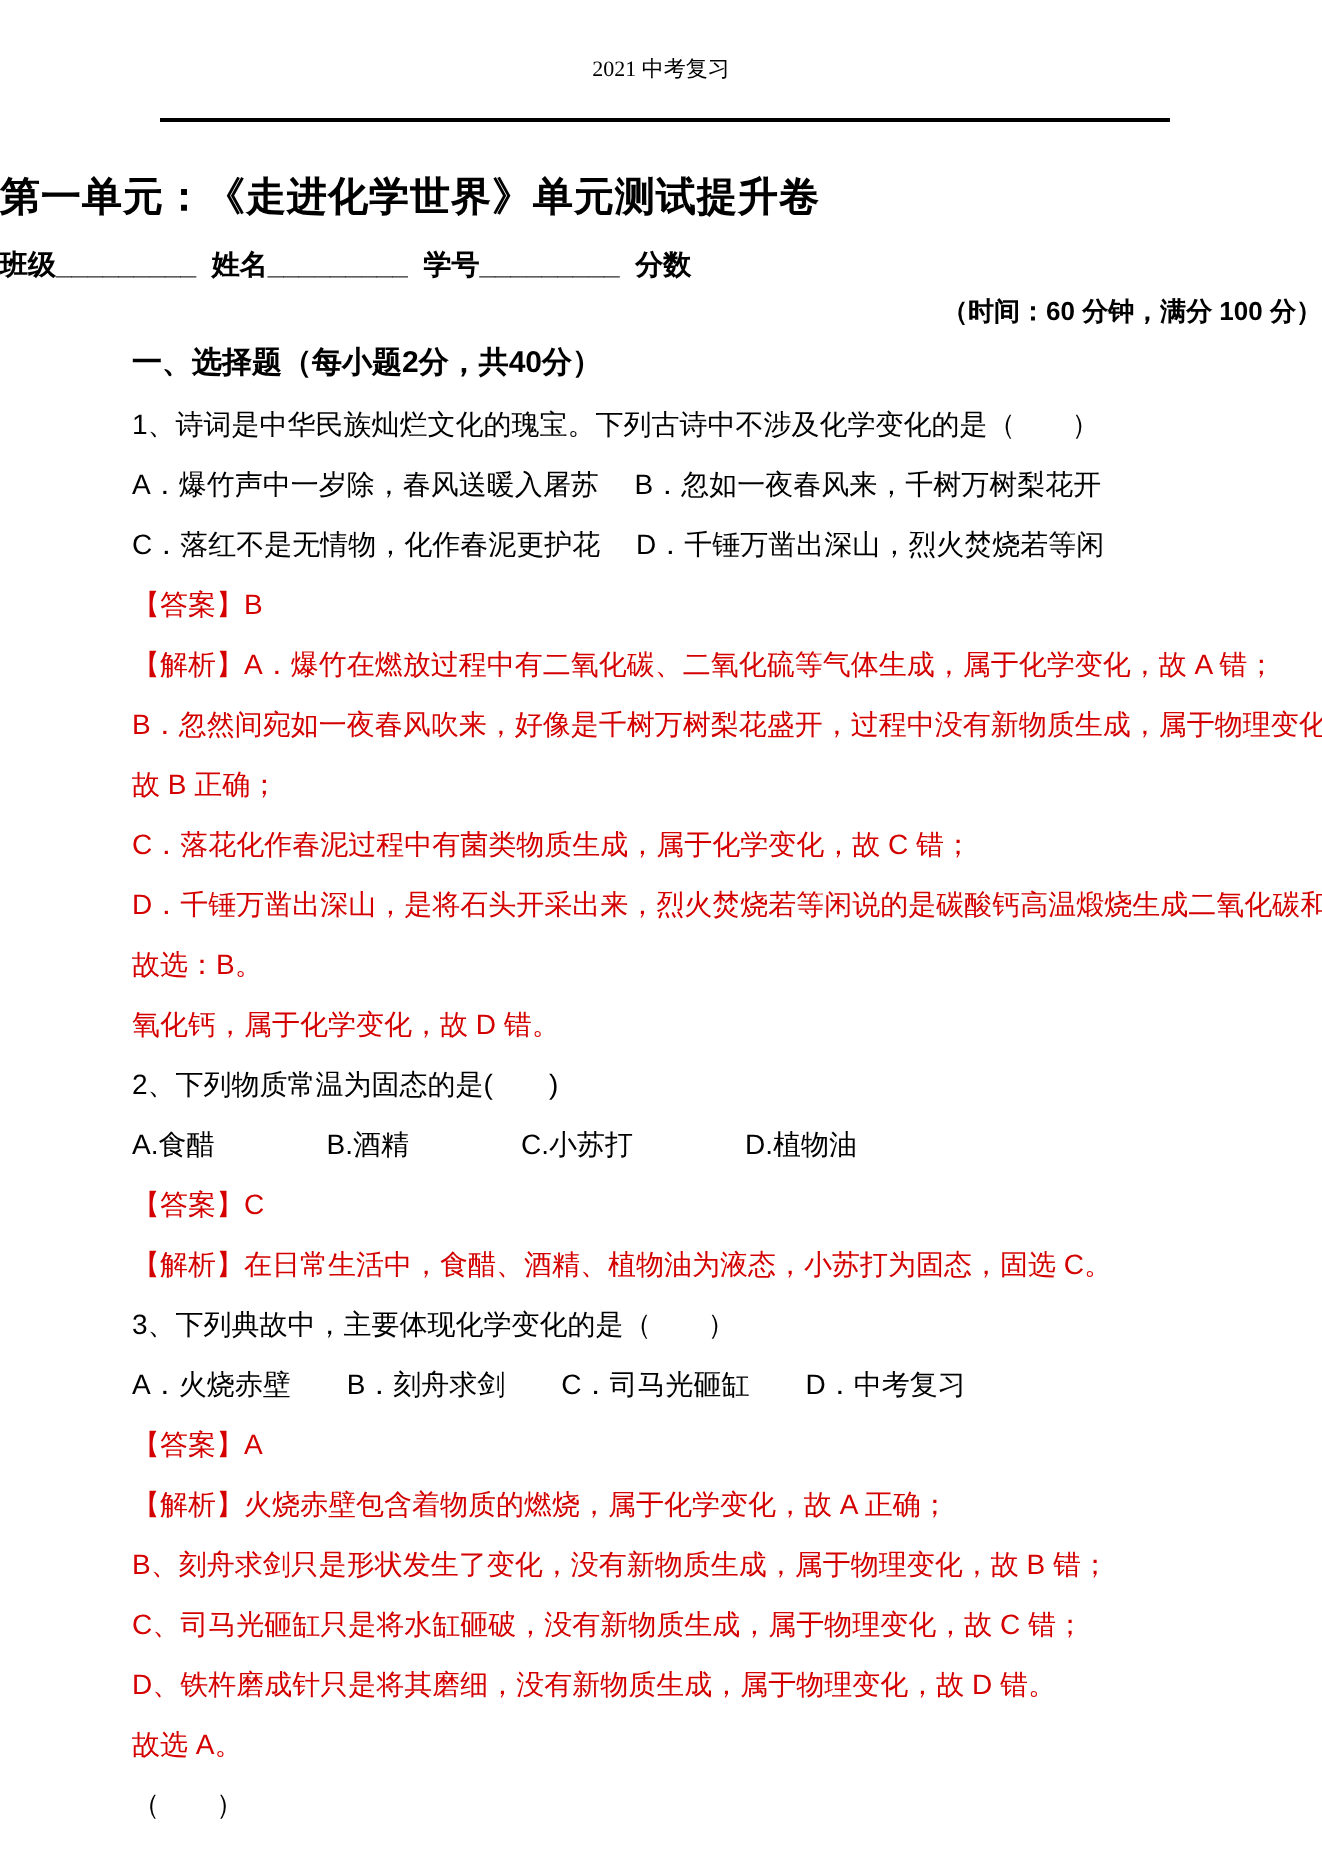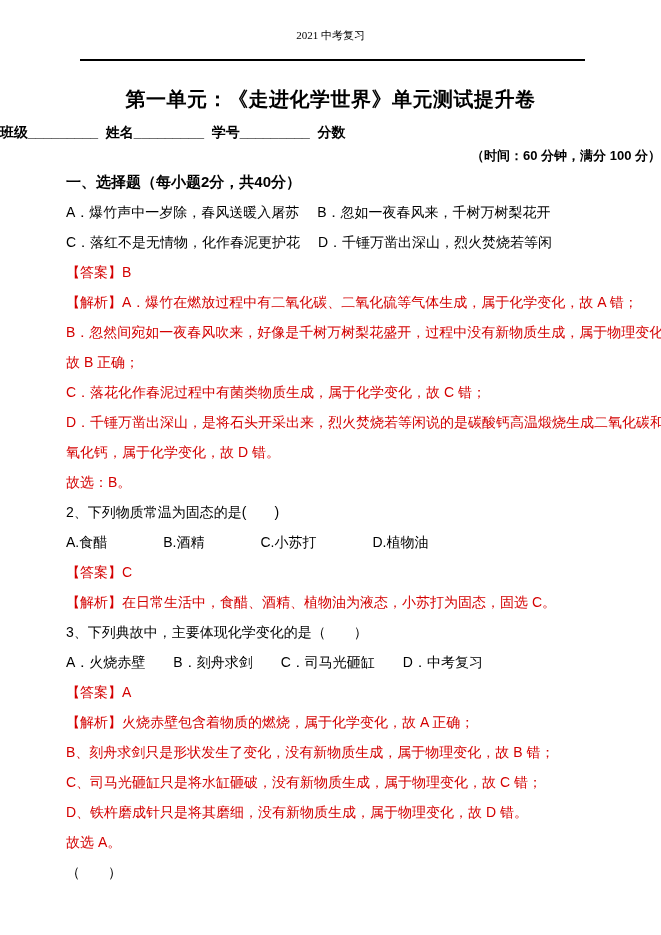--- a/index.html
+++ b/index.html
@@ -32,21 +32,21 @@
     left: 80px;
     width: 505px;
     height: 0;
     border-top: 2px solid #000000;
   }
   .doc-title {
     position: absolute;
     top: 86px;
     left: 0;
     width: 100%;
-    text-align: center;
+    text-align: left;
     font-size: 20px;
     line-height: 26px;
     font-weight: 700;
     letter-spacing: 0.5px;
     white-space: pre;
   }
   .student-info {
     position: absolute;
     top: 122px;
     left: 0;
@@ -98,30 +98,31 @@
   <div class="page-header">2021 中考复习</div>
   <div class="header-rule"></div>
 
   <div class="doc-title">第一单元：《走进化学世界》单元测试提升卷</div>
   <div class="student-info">班级_________  姓名_________  学号_________  分数</div>
   <div class="exam-info">（时间：60 分钟，满分 100 分）</div>
 
   <div class="content">
     <p class="section-heading">一、选择题（每小题2分，共40分）</p>
 
+    <p>1、诗词是中华民族灿烂文化的瑰宝。下列古诗中不涉及化学变化的是（　　）</p>
     <p>A．爆竹声中一岁除，春风送暖入屠苏　 B．忽如一夜春风来，千树万树梨花开</p>
     <p>C．落红不是无情物，化作春泥更护花　 D．千锤万凿出深山，烈火焚烧若等闲</p>
     <p class="red">【答案】B</p>
     <p class="red">【解析】A．爆竹在燃放过程中有二氧化碳、二氧化硫等气体生成，属于化学变化，故 A 错；</p>
     <p class="red">B．忽然间宛如一夜春风吹来，好像是千树万树梨花盛开，过程中没有新物质生成，属于物理变化，</p>
     <p class="red">故 B 正确；</p>
     <p class="red">C．落花化作春泥过程中有菌类物质生成，属于化学变化，故 C 错；</p>
     <p class="red">D．千锤万凿出深山，是将石头开采出来，烈火焚烧若等闲说的是碳酸钙高温煅烧生成二氧化碳和</p>
+    <p class="red">故选：B。</p>
     <p class="red">氧化钙，属于化学变化，故 D 错。</p>
-    <p class="red">故选：B。</p>
 
     <p>2、下列物质常温为固态的是(　　)</p>
     <p>A.食醋　　　　B.酒精　　　　C.小苏打　　　　D.植物油</p>
     <p class="red">【答案】C</p>
     <p class="red">【解析】在日常生活中，食醋、酒精、植物油为液态，小苏打为固态，固选 C。</p>
 
     <p>3、下列典故中，主要体现化学变化的是（　　）</p>
     <p>A．火烧赤壁　　B．刻舟求剑　　C．司马光砸缸　　D．中考复习</p>
     <p class="red">【答案】A</p>
     <p class="red">【解析】火烧赤壁包含着物质的燃烧，属于化学变化，故 A 正确；</p>

